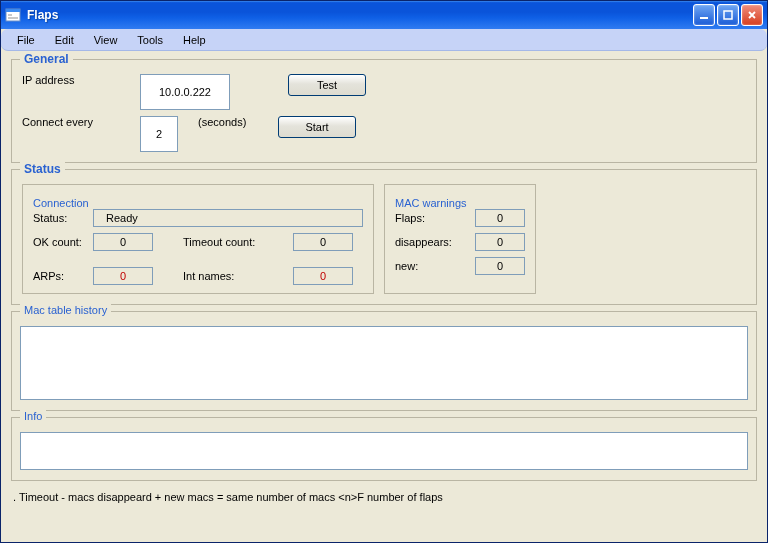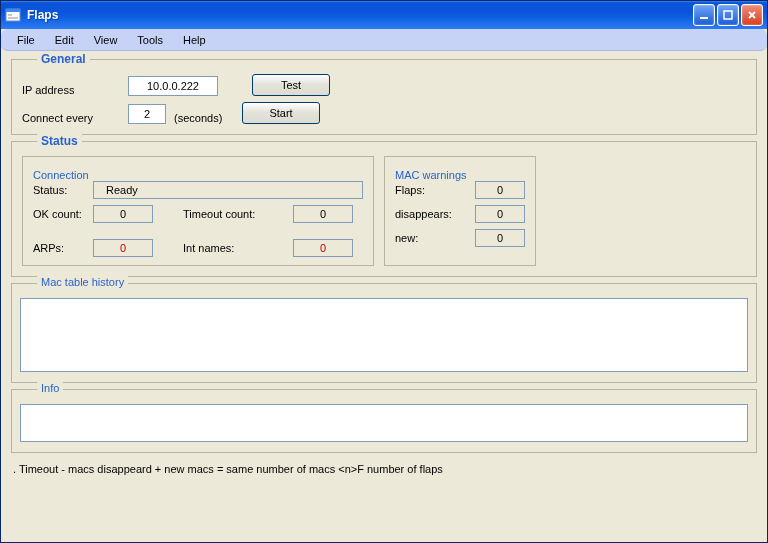--- a/index.html
+++ b/index.html
@@ -82,38 +82,38 @@
 
   .groupbox {
     border: 1px solid #b9b5a3;
     position: relative;
     padding: 14px 10px 10px;
     background: #ece9d8;
   }
   .groupbox > .legend {
     position: absolute;
     top: -8px;
-    left: 25px;
+    left: 8px;
     padding: 0 4px;
     background: #ece9d8;
     font-size: 12px;
   }
   .legend.blue { color: #2a62d1; font-weight: bold; }
   .legend.small-blue { color: #2a62d1; font-weight: normal; font-size: 11px; }
 
   .row {
     display: flex;
-    align-items: flex-end;
-    gap: 8px;
+    align-items: flex-start;
+    gap: 20px;
     margin-bottom: 6px;
   }
   .label { color: #000; }
 
   input.textbox {
-    height: 20px;
+    height: 36px;
     border: 1px solid #7f9db9;
     background: #fff;
     font-family: inherit;
     font-size: 11px;
     padding: 0 4px;
   }
   .readout {
     height: 18px;
     border: 1px solid #7f9db9;
     background: #ece9d8;

